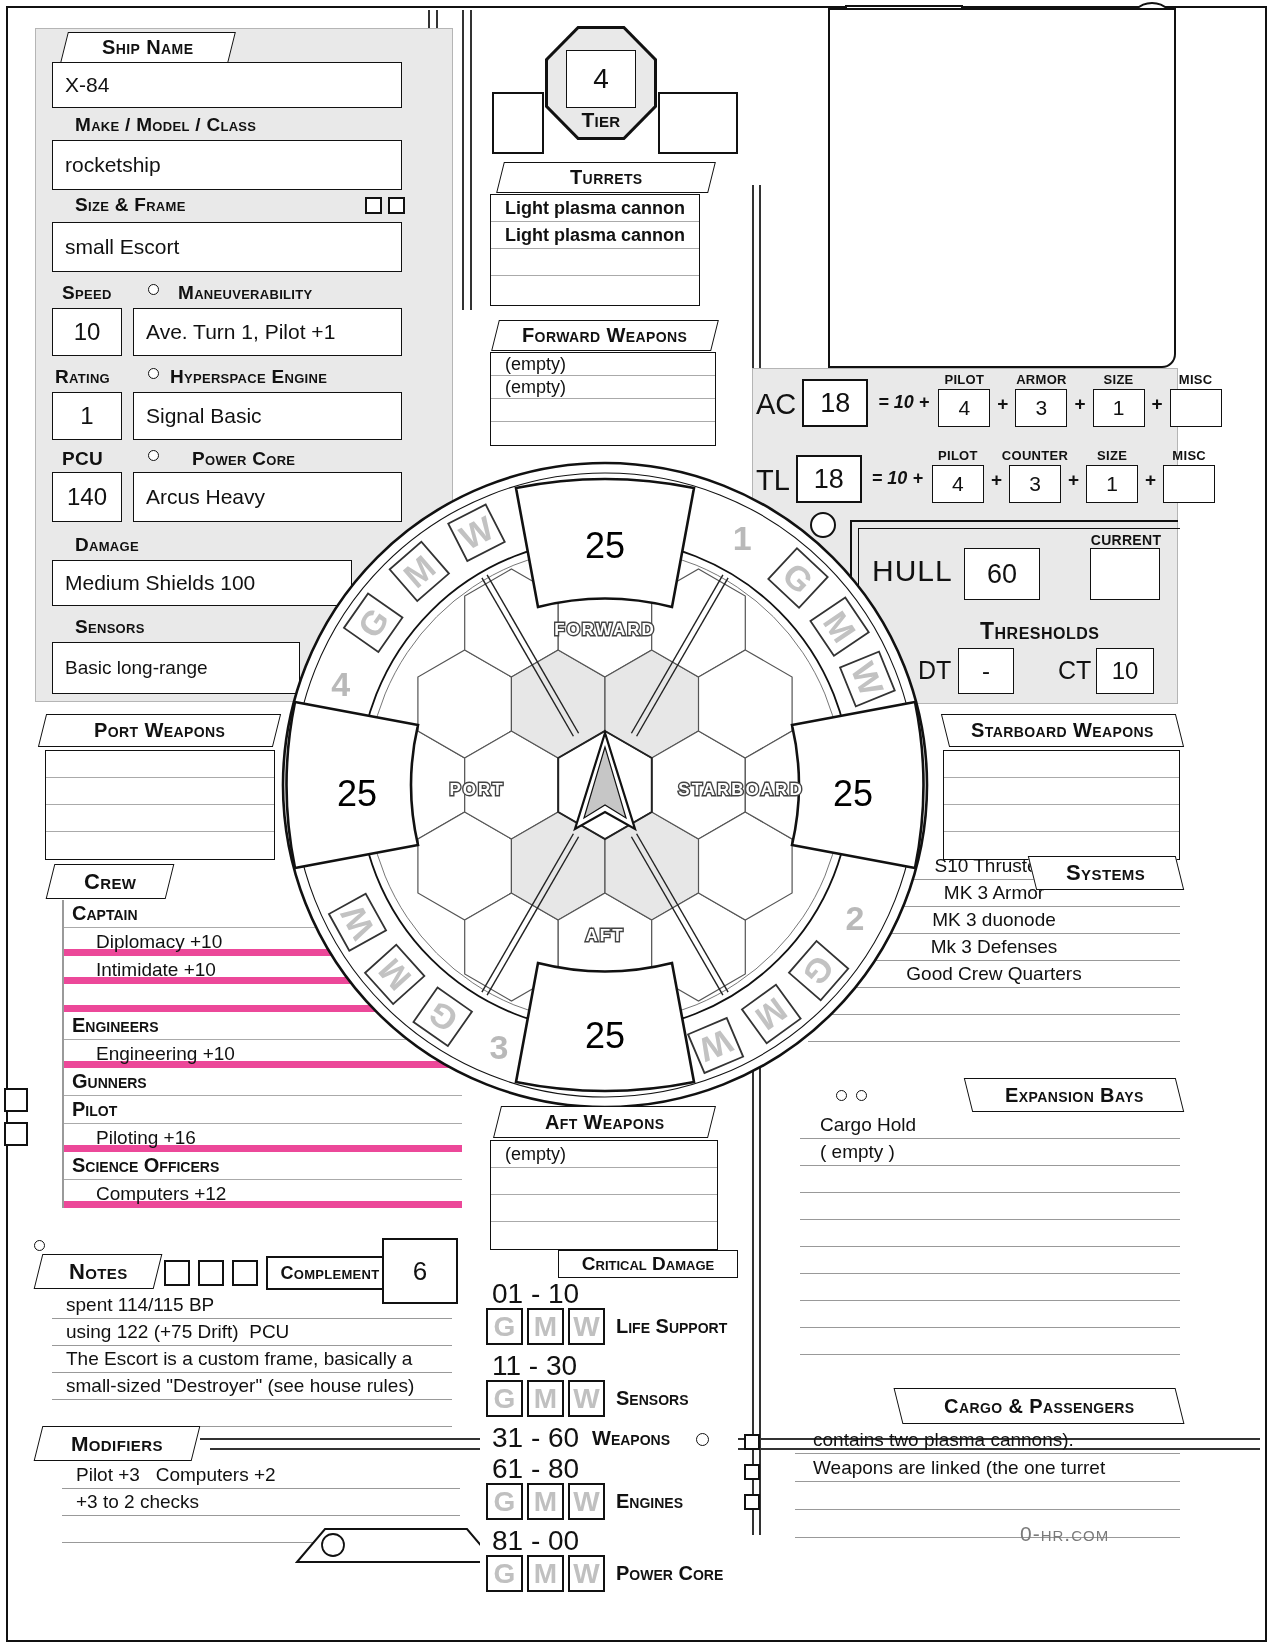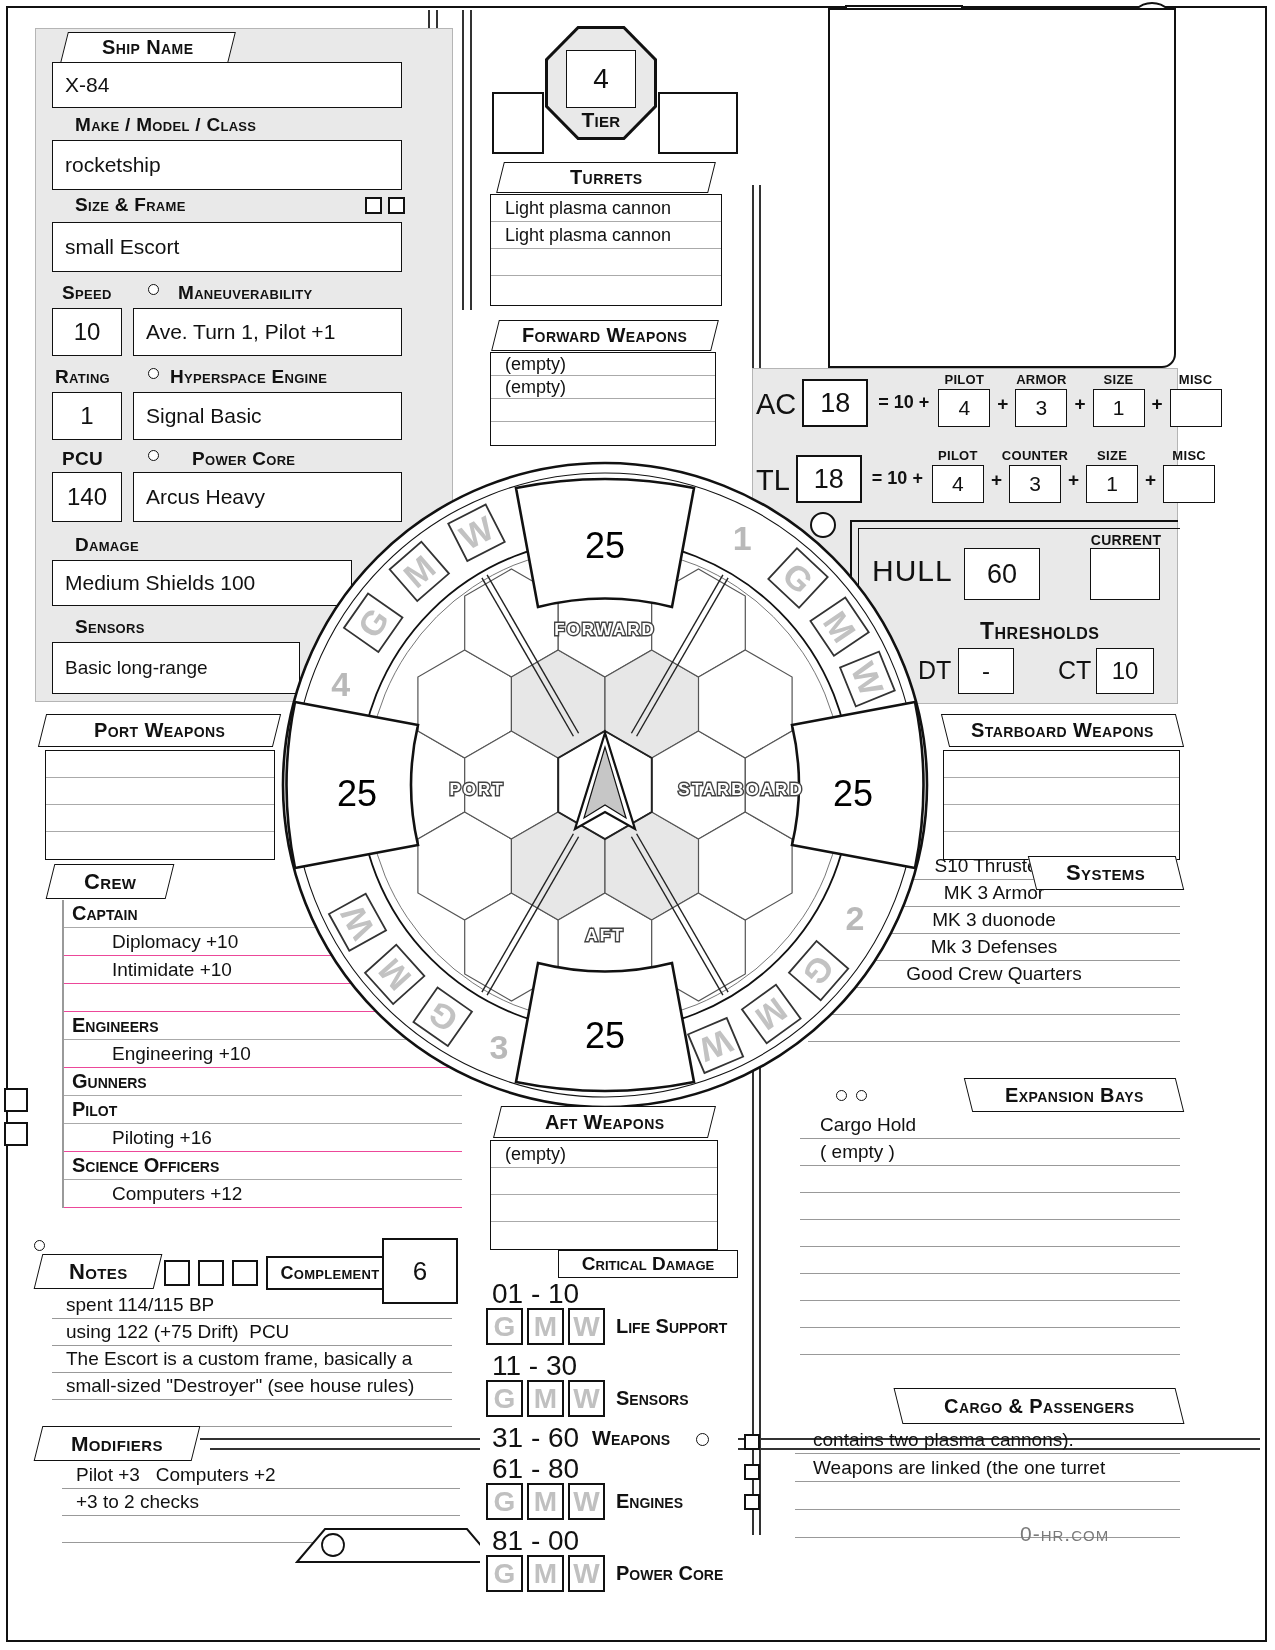--- a/index.html
+++ b/index.html
@@ -34,27 +34,27 @@
   .list { background:#fff; border:1.8px solid #111; }
   .list-row { height:27px; border-bottom:1px solid #aaa; font-size:18px; line-height:26px; padding-left:14px; white-space:pre-wrap; overflow:hidden; }
   .list-row:last-child { border-bottom:none; }
   .row23 .list-row { height:23px; line-height:22px; }
   .open-rows .list-row { border-bottom:1px solid #999; }
   .center-rows .list-row { text-align:center; padding-left:0; }
 
   
   .crew-rows { border-left:2px solid #9a9a9a; }
   .crew-title { height:28px; line-height:27px; font-variant:small-caps; font-weight:700; font-size:20px; border-bottom:1px solid #aaa; padding-left:8px; }
-  .crew-skill { height:28px; line-height:27px; font-size:19px; border-bottom:1px solid #ec4899; padding-left:48px; white-space:pre-wrap; }
+  .crew-skill { height:28px; line-height:27px; font-size:19px; border-bottom:7px solid #ec4899; padding-left:32px; white-space:pre-wrap; }
 
   
   .actl-row { display:flex; align-items:flex-end; gap:6px; }
   .big-lbl { font-size:29px; font-weight:400; margin-bottom:6px; }
   .big-box { width:66px; height:48px; background:#fff; border:2px solid #111; display:flex; align-items:center; justify-content:center; font-size:27px; }
-  .base-txt { font-size:18px; font-weight:700; margin:0 2px 14px 4px; white-space:nowrap; }
+  .base-txt { font-size:18px; font-weight:700; margin:0 2px 14px 4px; white-space:nowrap;font-style:italic; }
   .unit { display:flex; flex-direction:column; align-items:center; width:54px; }
   .mini-lbl { font-size:13px; font-weight:700; text-transform:uppercase; letter-spacing:.3px; margin-bottom:2px; }
   .mini-box { width:52px; height:38px; background:#fff; border:1.8px solid #111; display:flex; align-items:center; justify-content:center; font-size:21px; }
   .plus { font-size:19px; font-weight:700; margin-bottom:12px; }
 
   
   .hull-frame { border-top:2.5px solid #111; border-left:2.5px solid #111; }
   .hull-frame-inner { border-top:1.2px solid #111; border-left:1.2px solid #111; }
   .hull-word { font-size:30px; letter-spacing:1px; }
   .th-word { font-variant:small-caps; font-weight:700; font-size:23px; letter-spacing:.5px; }
@@ -147,21 +147,21 @@
   <div class="abs octa" style="left:545px;top:26px;width:112px;height:114px;background:#111;z-index:3;"></div>
   <div class="abs octa" style="left:548px;top:29px;width:106px;height:108px;background:#e9e9e9;z-index:3;"></div>
   <div class="abs deco-box" style="left:492px;top:92px;width:52px;height:62px;z-index:2;"></div>
   <div class="abs deco-box" style="left:658px;top:92px;width:80px;height:62px;z-index:2;"></div>
   <div class="abs field num" style="left:566px;top:50px;width:70px;height:58px;z-index:4;font-size:28px;">4</div>
   <div class="abs lbl" style="left:545px;top:108px;width:112px;text-align:center;font-size:21px;z-index:4;">Tier</div>
 
   <div class="abs tab tab-l" style="left:500px;top:162px;width:212px;height:31px;z-index:4;">
       <span>Turrets</span>
     </div>
-  <div class="abs list" style="left:490px;top:194px;width:232px;height:112px;z-index:4;">
+  <div class="abs list" style="left:490px;top:194px;width:210px;height:112px;z-index:4;font-weight:bold;">
 
   <div class="list-row">Light plasma cannon</div>
       <div class="list-row">Light plasma cannon</div>
       <div class="list-row"></div>
       <div class="list-row"></div>
     </div>
 
   <div class="abs tab tab-l" style="left:495px;top:320px;width:220px;height:31px;z-index:4;">
       <span>Forward Weapons</span>
     </div>

